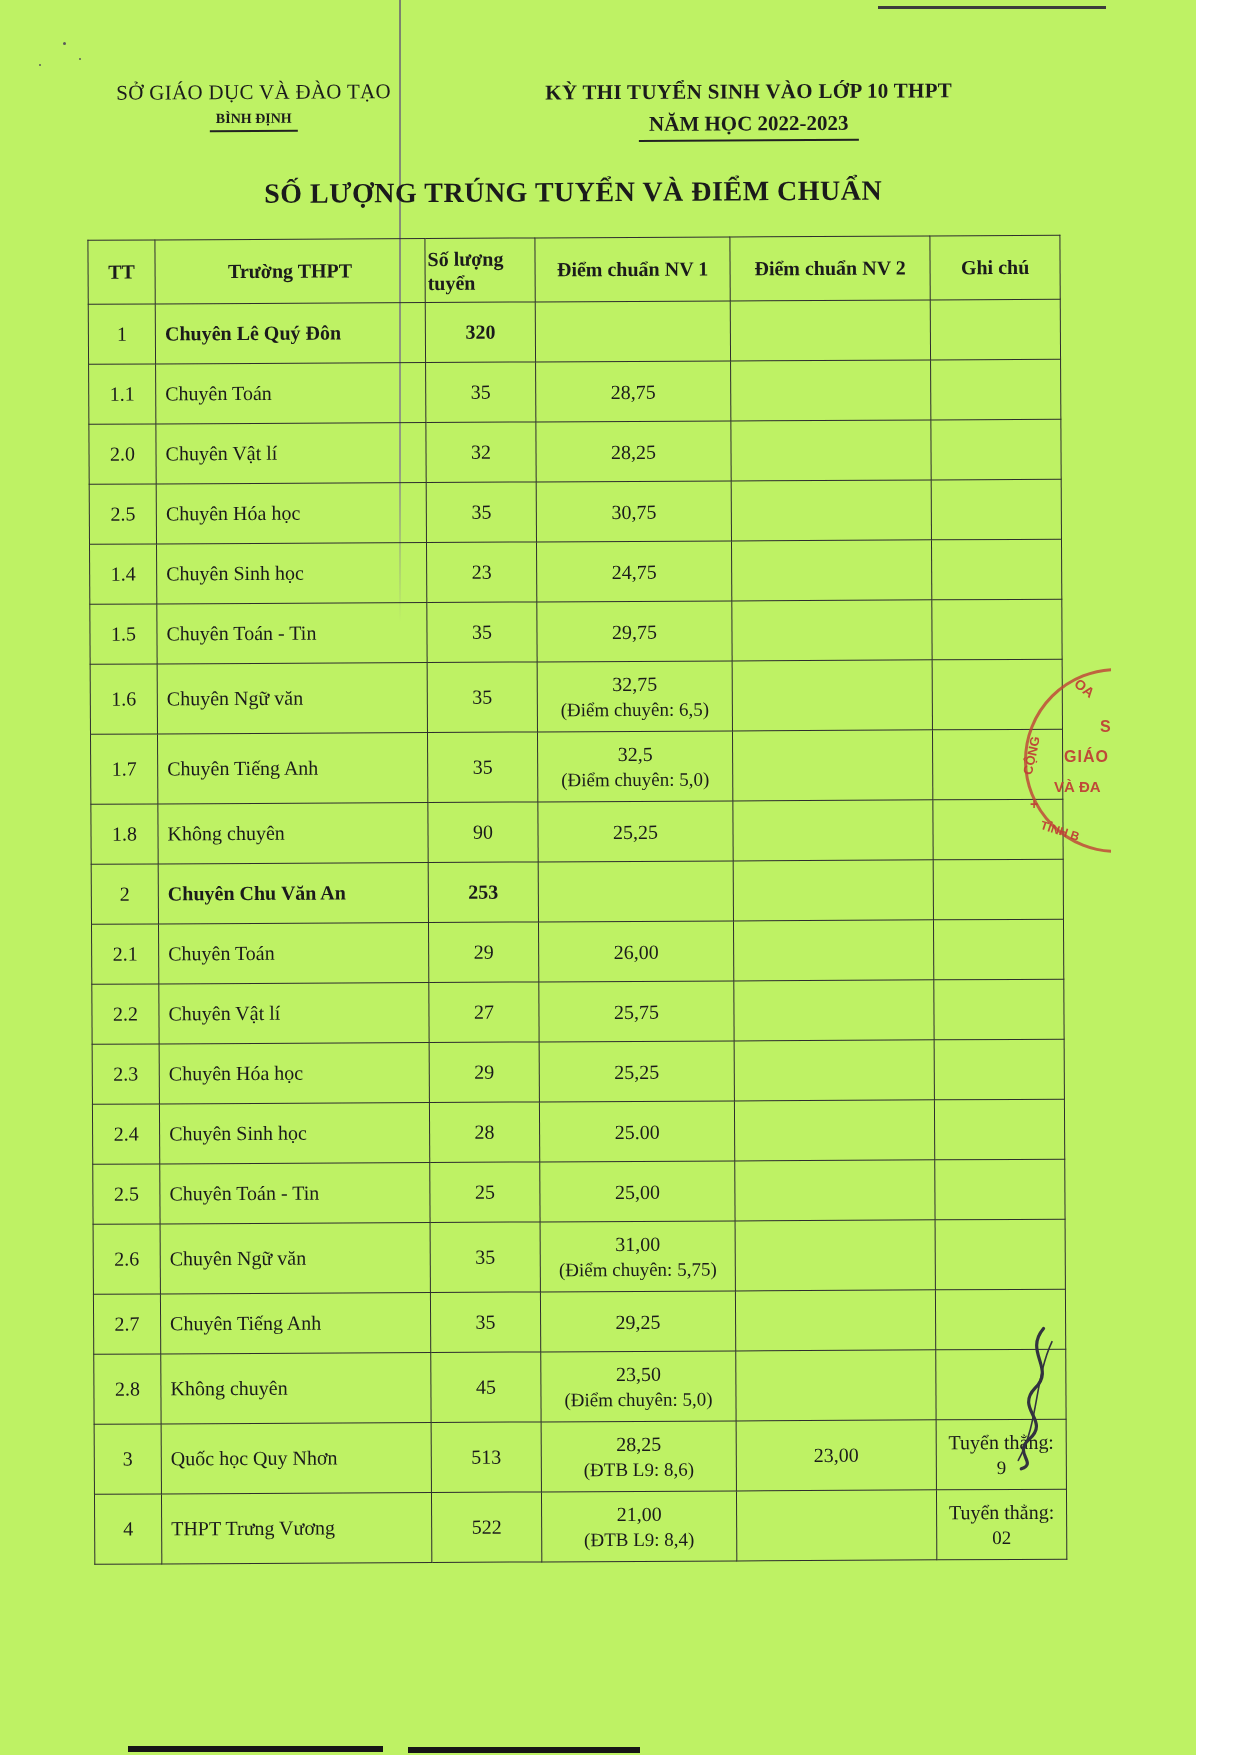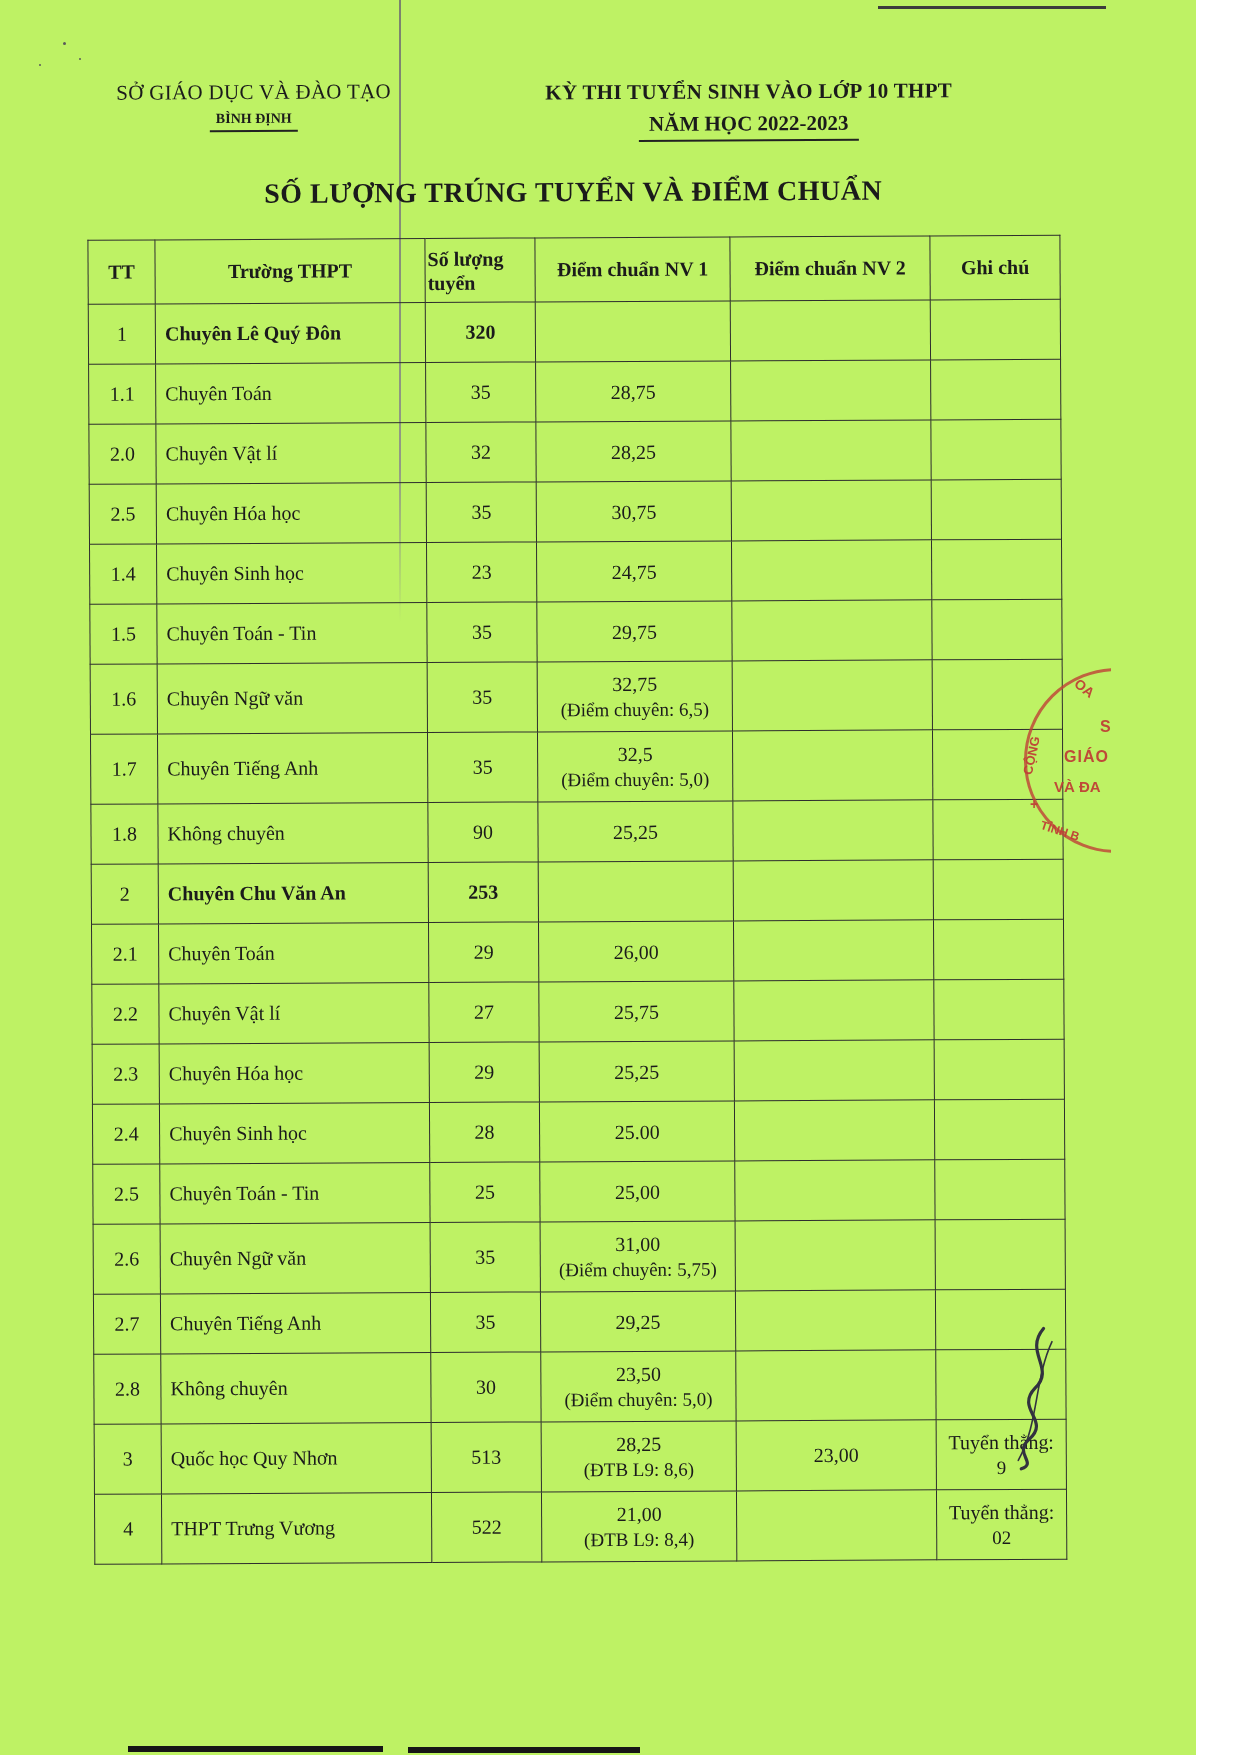--- a/index.html
+++ b/index.html
@@ -357,21 +357,21 @@
     </td>
     <td class="c-nv2"></td>
     <td class="c-note">
       <div class="l1"></div>
 
     </td>
   </tr>
           <tr class="tall">
     <td class="c-tt">2.8</td>
     <td class="c-school">Không chuyên</td>
-    <td class="c-qty">30</td>
+    <td class="c-qty">45</td>
     <td class="c-nv1">
       <div class="l1">23,50</div>
       <div class="l2">(Điểm chuyên: 5,0)</div>
     </td>
     <td class="c-nv2"></td>
     <td class="c-note">
       <div class="l1"></div>
 
     </td>
   </tr>

